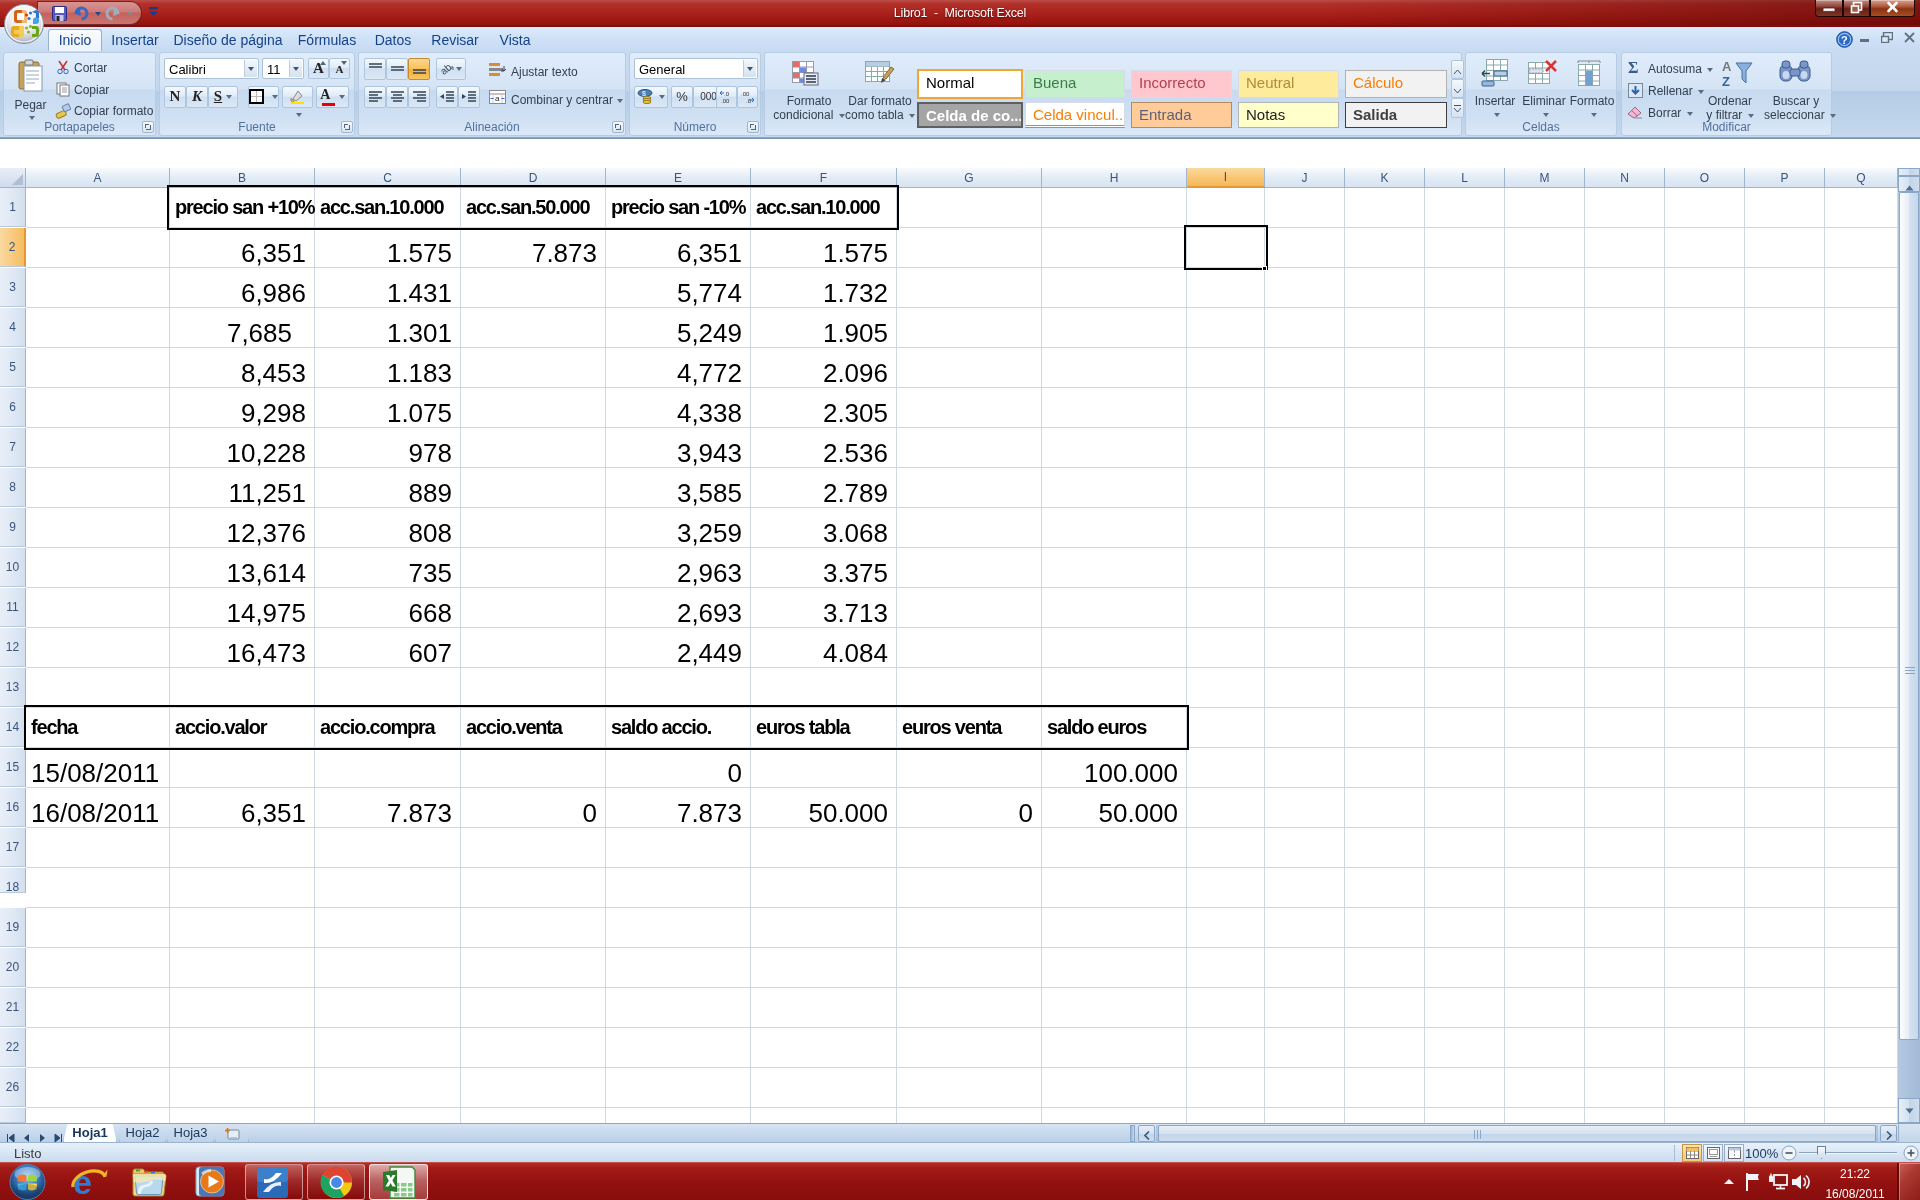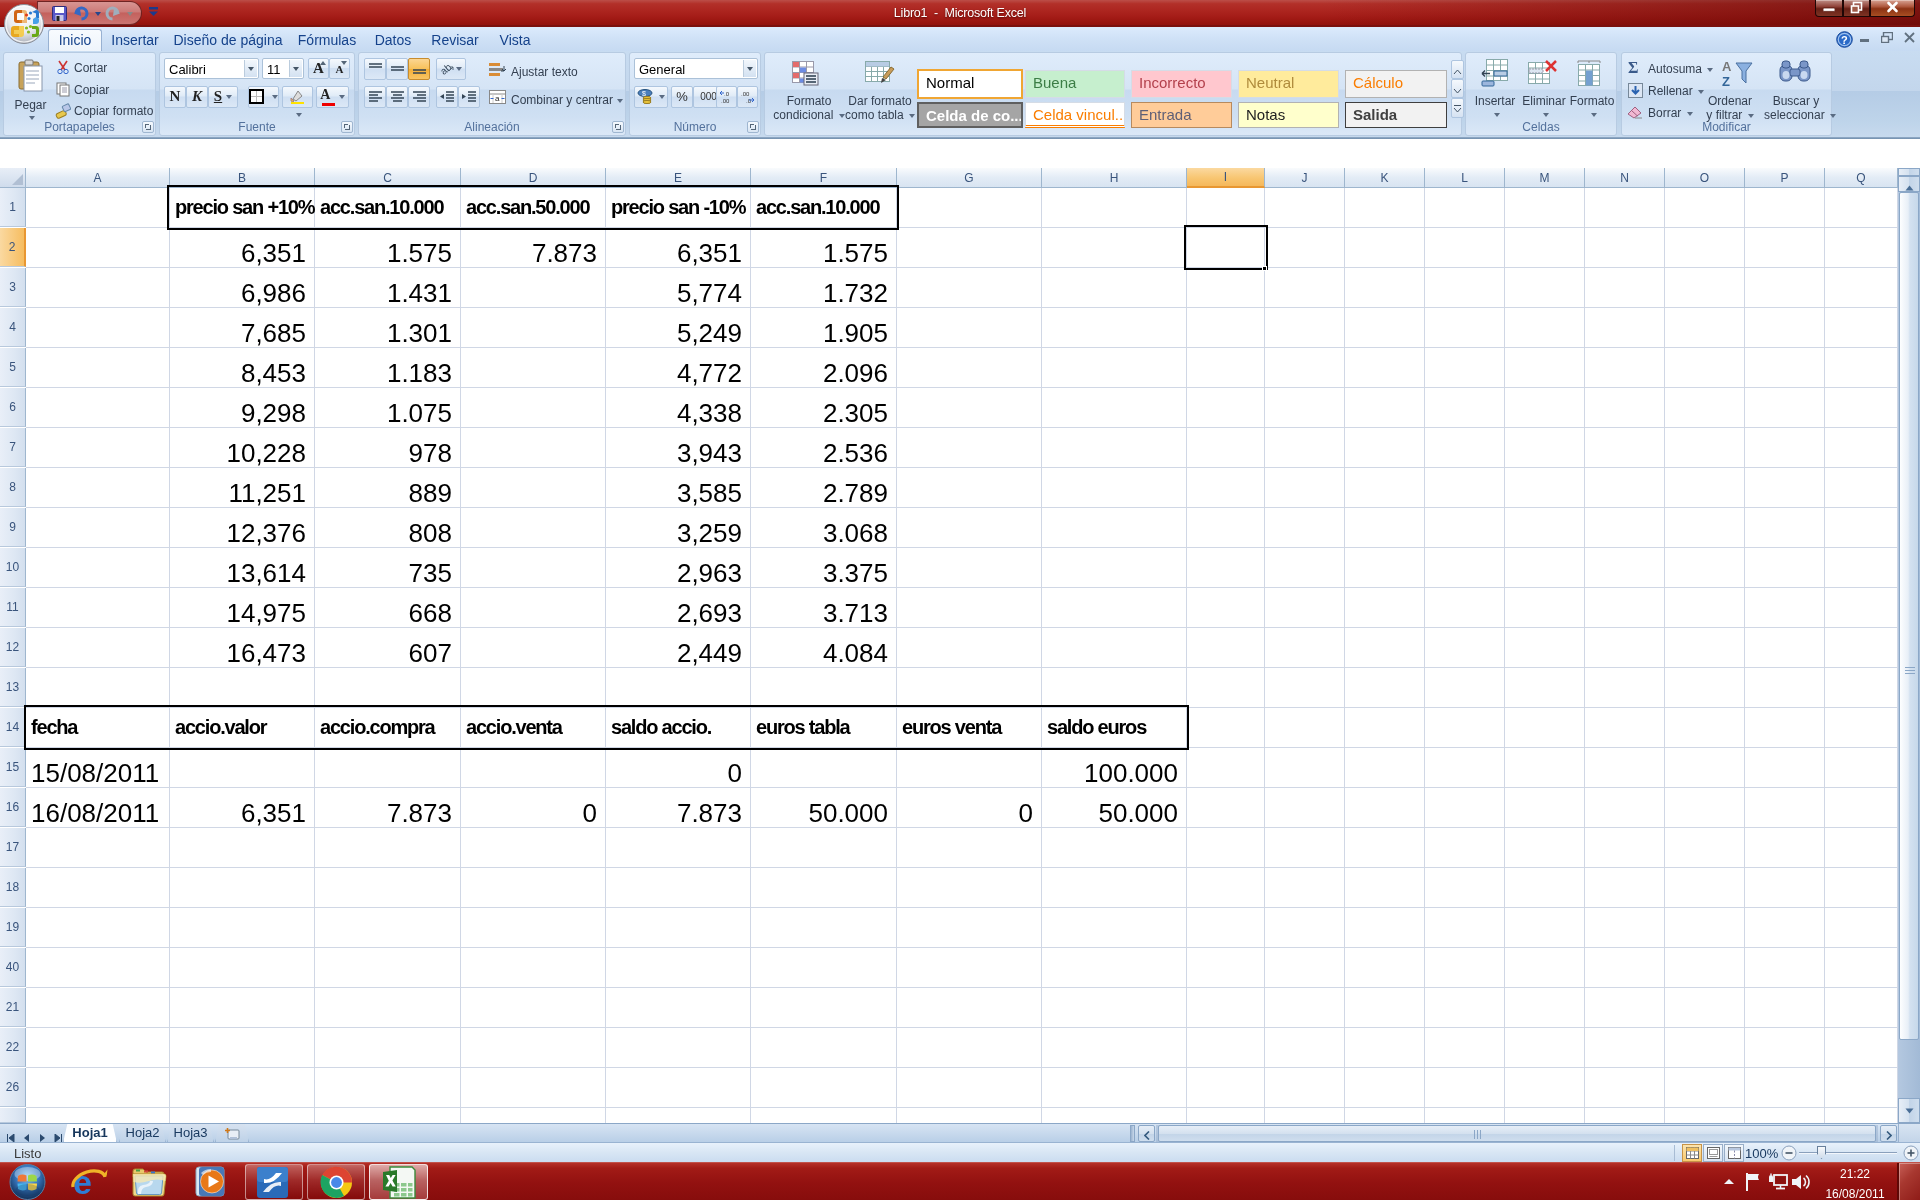--- a/index.html
+++ b/index.html
@@ -626,23 +626,23 @@
 <div class="rowhdr" style="top:300px; height:39px; line-height:39px;">8</div>
 <div class="rowhdr" style="top:340px; height:39px; line-height:39px;">9</div>
 <div class="rowhdr" style="top:380px; height:39px; line-height:39px;">10</div>
 <div class="rowhdr" style="top:420px; height:39px; line-height:39px;">11</div>
 <div class="rowhdr" style="top:460px; height:39px; line-height:39px;">12</div>
 <div class="rowhdr" style="top:500px; height:39px; line-height:39px;">13</div>
 <div class="rowhdr" style="top:540px; height:39px; line-height:39px;">14</div>
 <div class="rowhdr" style="top:580px; height:39px; line-height:39px;">15</div>
 <div class="rowhdr" style="top:620px; height:39px; line-height:39px;">16</div>
 <div class="rowhdr" style="top:660px; height:39px; line-height:39px;">17</div>
-<div class="rowhdr" style="top:700px; height:39px; line-height:39px;">18</div>
+<div class="rowhdr" style="top:700px; height:25px; line-height:39px;">18</div>
 <div class="rowhdr" style="top:740px; height:39px; line-height:39px;">19</div>
-<div class="rowhdr" style="top:780px; height:39px; line-height:39px;">40</div>
+<div class="rowhdr" style="top:780px; height:39px; line-height:39px;">20</div>
 <div class="rowhdr" style="top:820px; height:39px; line-height:39px;">21</div>
 <div class="rowhdr" style="top:860px; height:39px; line-height:39px;">22</div>
 <div class="rowhdr" style="top:900px; height:39px; line-height:39px;">26</div>
 <div class="rowhdr" style="top:940px; height:15px;"></div>
 <div class="vline" style="left:169px;"></div>
 <div class="vline" style="left:314px;"></div>
 <div class="vline" style="left:460px;"></div>
 <div class="vline" style="left:605px;"></div>
 <div class="vline" style="left:750px;"></div>
 <div class="vline" style="left:896px;"></div>
@@ -665,21 +665,21 @@
 <div class="cell b" style="left:756px; top:29px;">acc.san.10.000</div>
 <div class="cell num" style="left:170px; top:72px; width:136px;">6,351</div>
 <div class="cell num" style="left:315px; top:72px; width:137px;">1.575</div>
 <div class="cell num" style="left:461px; top:72px; width:136px;">7.873</div>
 <div class="cell num" style="left:606px; top:72px; width:136px;">6,351</div>
 <div class="cell num" style="left:751px; top:72px; width:137px;">1.575</div>
 <div class="cell num" style="left:170px; top:112px; width:136px;">6,986</div>
 <div class="cell num" style="left:315px; top:112px; width:137px;">1.431</div>
 <div class="cell num" style="left:606px; top:112px; width:136px;">5,774</div>
 <div class="cell num" style="left:751px; top:112px; width:137px;">1.732</div>
-<div class="cell num" style="left:170px; top:152px; width:136px;">7,685</div>
+<div class="cell num" style="left:156px; top:152px; width:136px;">7,685</div>
 <div class="cell num" style="left:315px; top:152px; width:137px;">1.301</div>
 <div class="cell num" style="left:606px; top:152px; width:136px;">5,249</div>
 <div class="cell num" style="left:751px; top:152px; width:137px;">1.905</div>
 <div class="cell num" style="left:170px; top:192px; width:136px;">8,453</div>
 <div class="cell num" style="left:315px; top:192px; width:137px;">1.183</div>
 <div class="cell num" style="left:606px; top:192px; width:136px;">4,772</div>
 <div class="cell num" style="left:751px; top:192px; width:137px;">2.096</div>
 <div class="cell num" style="left:170px; top:232px; width:136px;">9,298</div>
 <div class="cell num" style="left:315px; top:232px; width:137px;">1.075</div>
 <div class="cell num" style="left:606px; top:232px; width:136px;">4,338</div>

